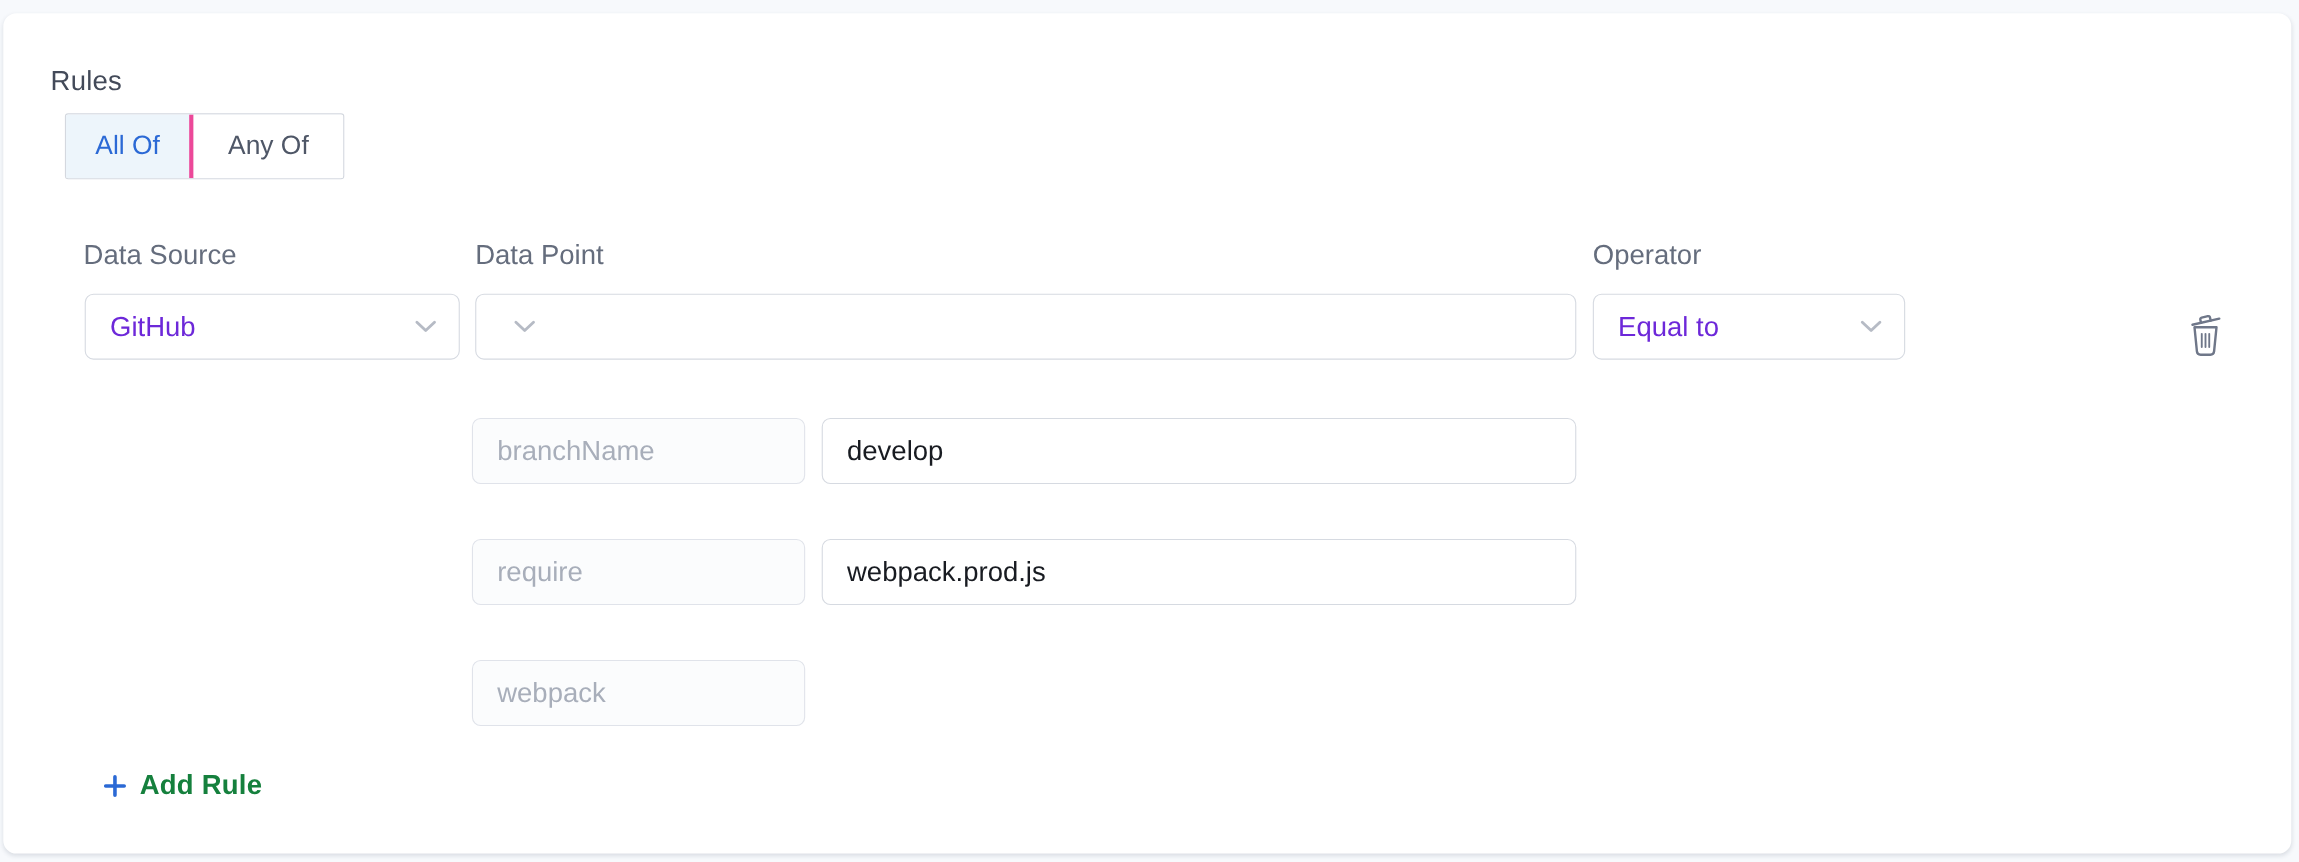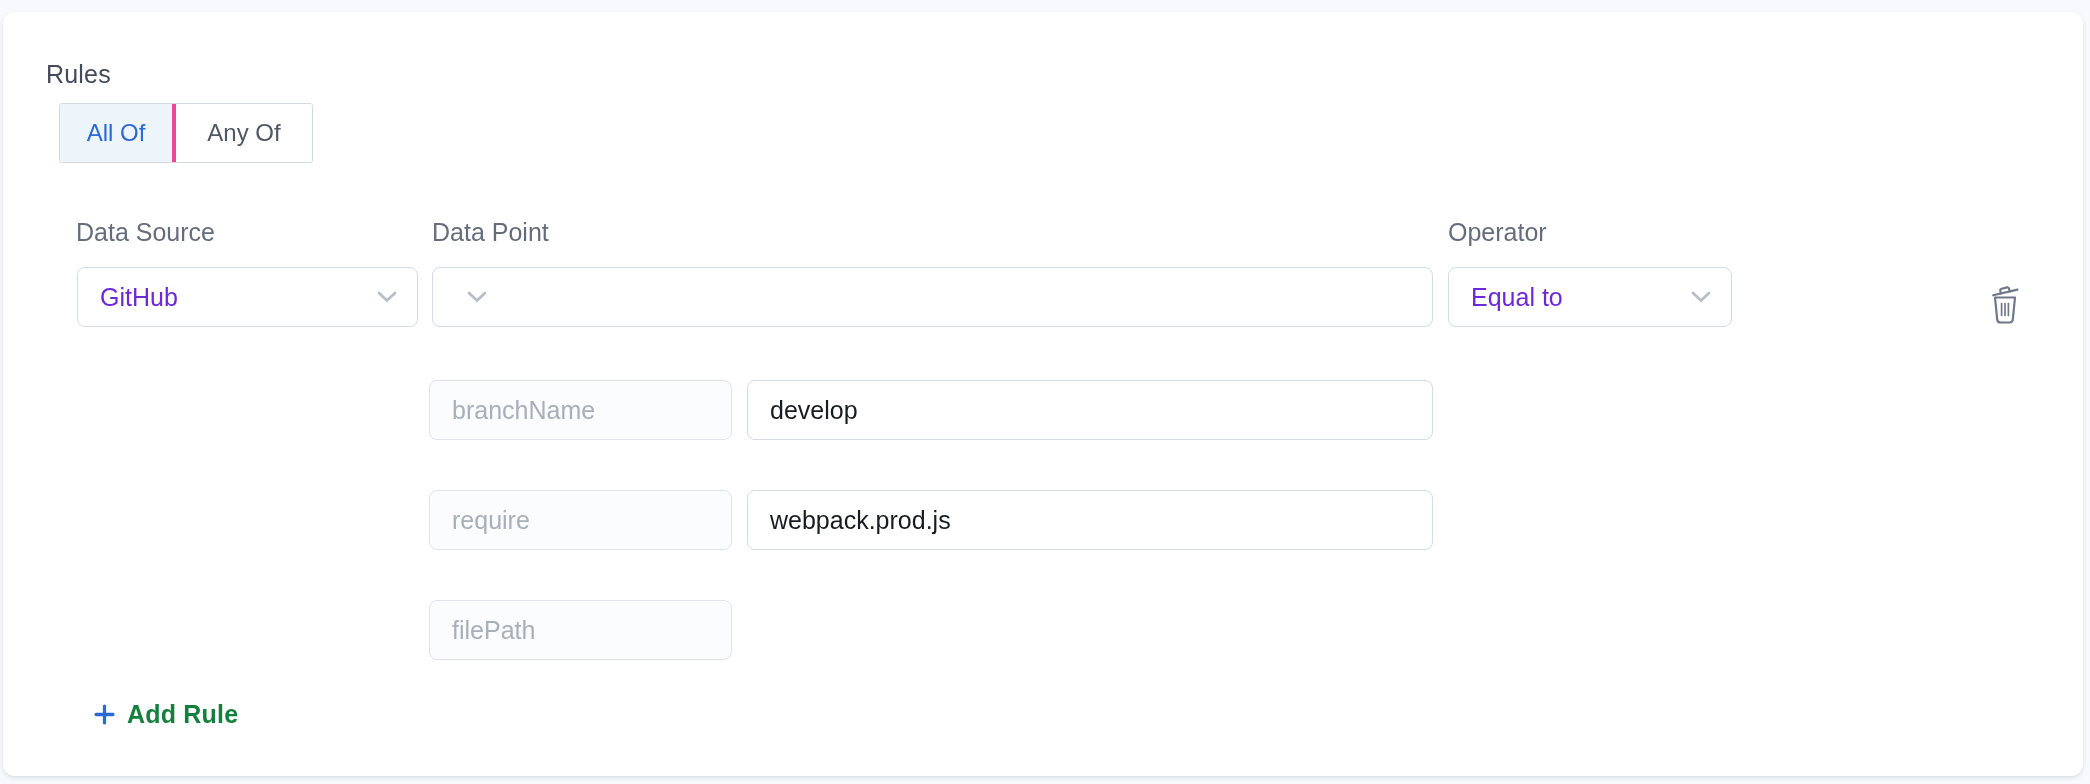--- a/index.html
+++ b/index.html
@@ -183,21 +183,21 @@
         </svg>
       </span>
     </button>
 
     <div class="abs param-key" style="top:368px">branchName</div>
     <div class="abs param-value" style="top:368px">develop</div>
 
     <div class="abs param-key" style="top:478px">require</div>
     <div class="abs param-value" style="top:478px">webpack.prod.js</div>
 
-    <div class="abs param-key" style="top:588px">filePath</div>
+    <div class="abs param-key" style="top:588px">webpack</div>
 
     <div class="abs add-rule">
       <span style="display:flex;align-items:center">
         <svg width="23" height="23" viewBox="0 0 24 24">
             <path d="M12 3.2 V20.8 M3.2 12 H20.8" stroke="#2b69d5" stroke-width="3.4" stroke-linecap="round"></path>
           </svg>
       </span>
       <span class="label">Add Rule</span>
     </div>
 

